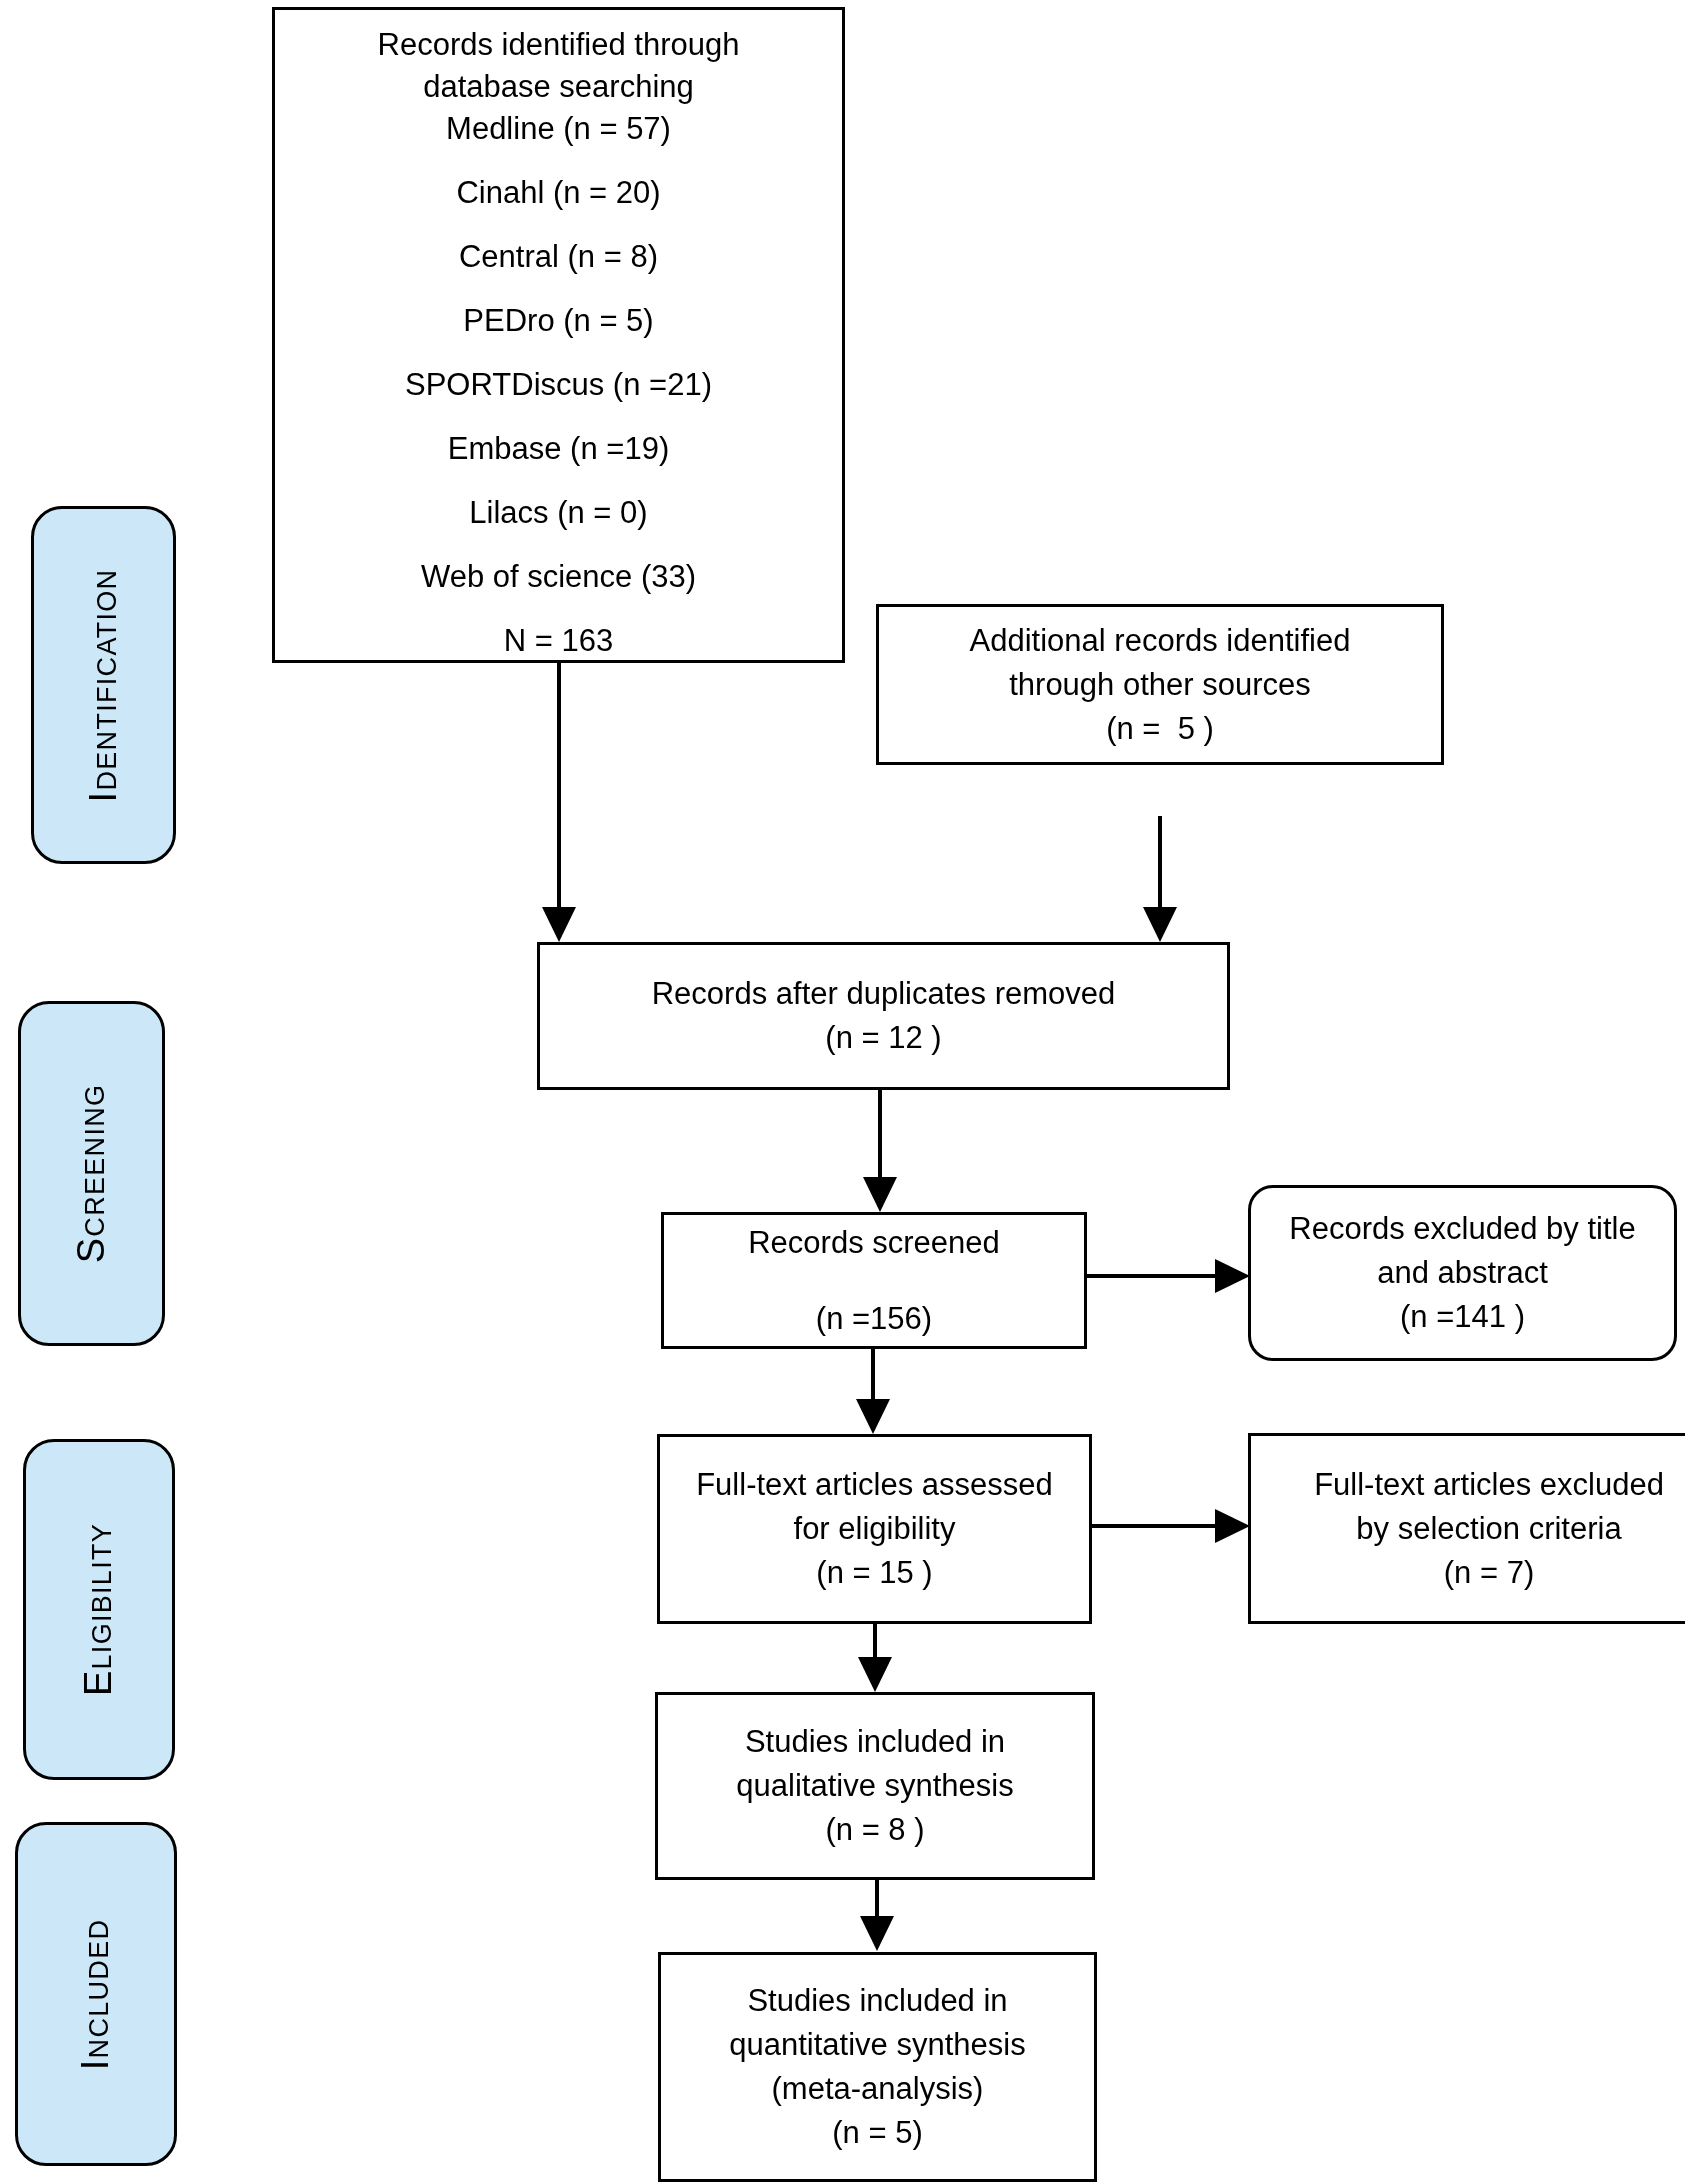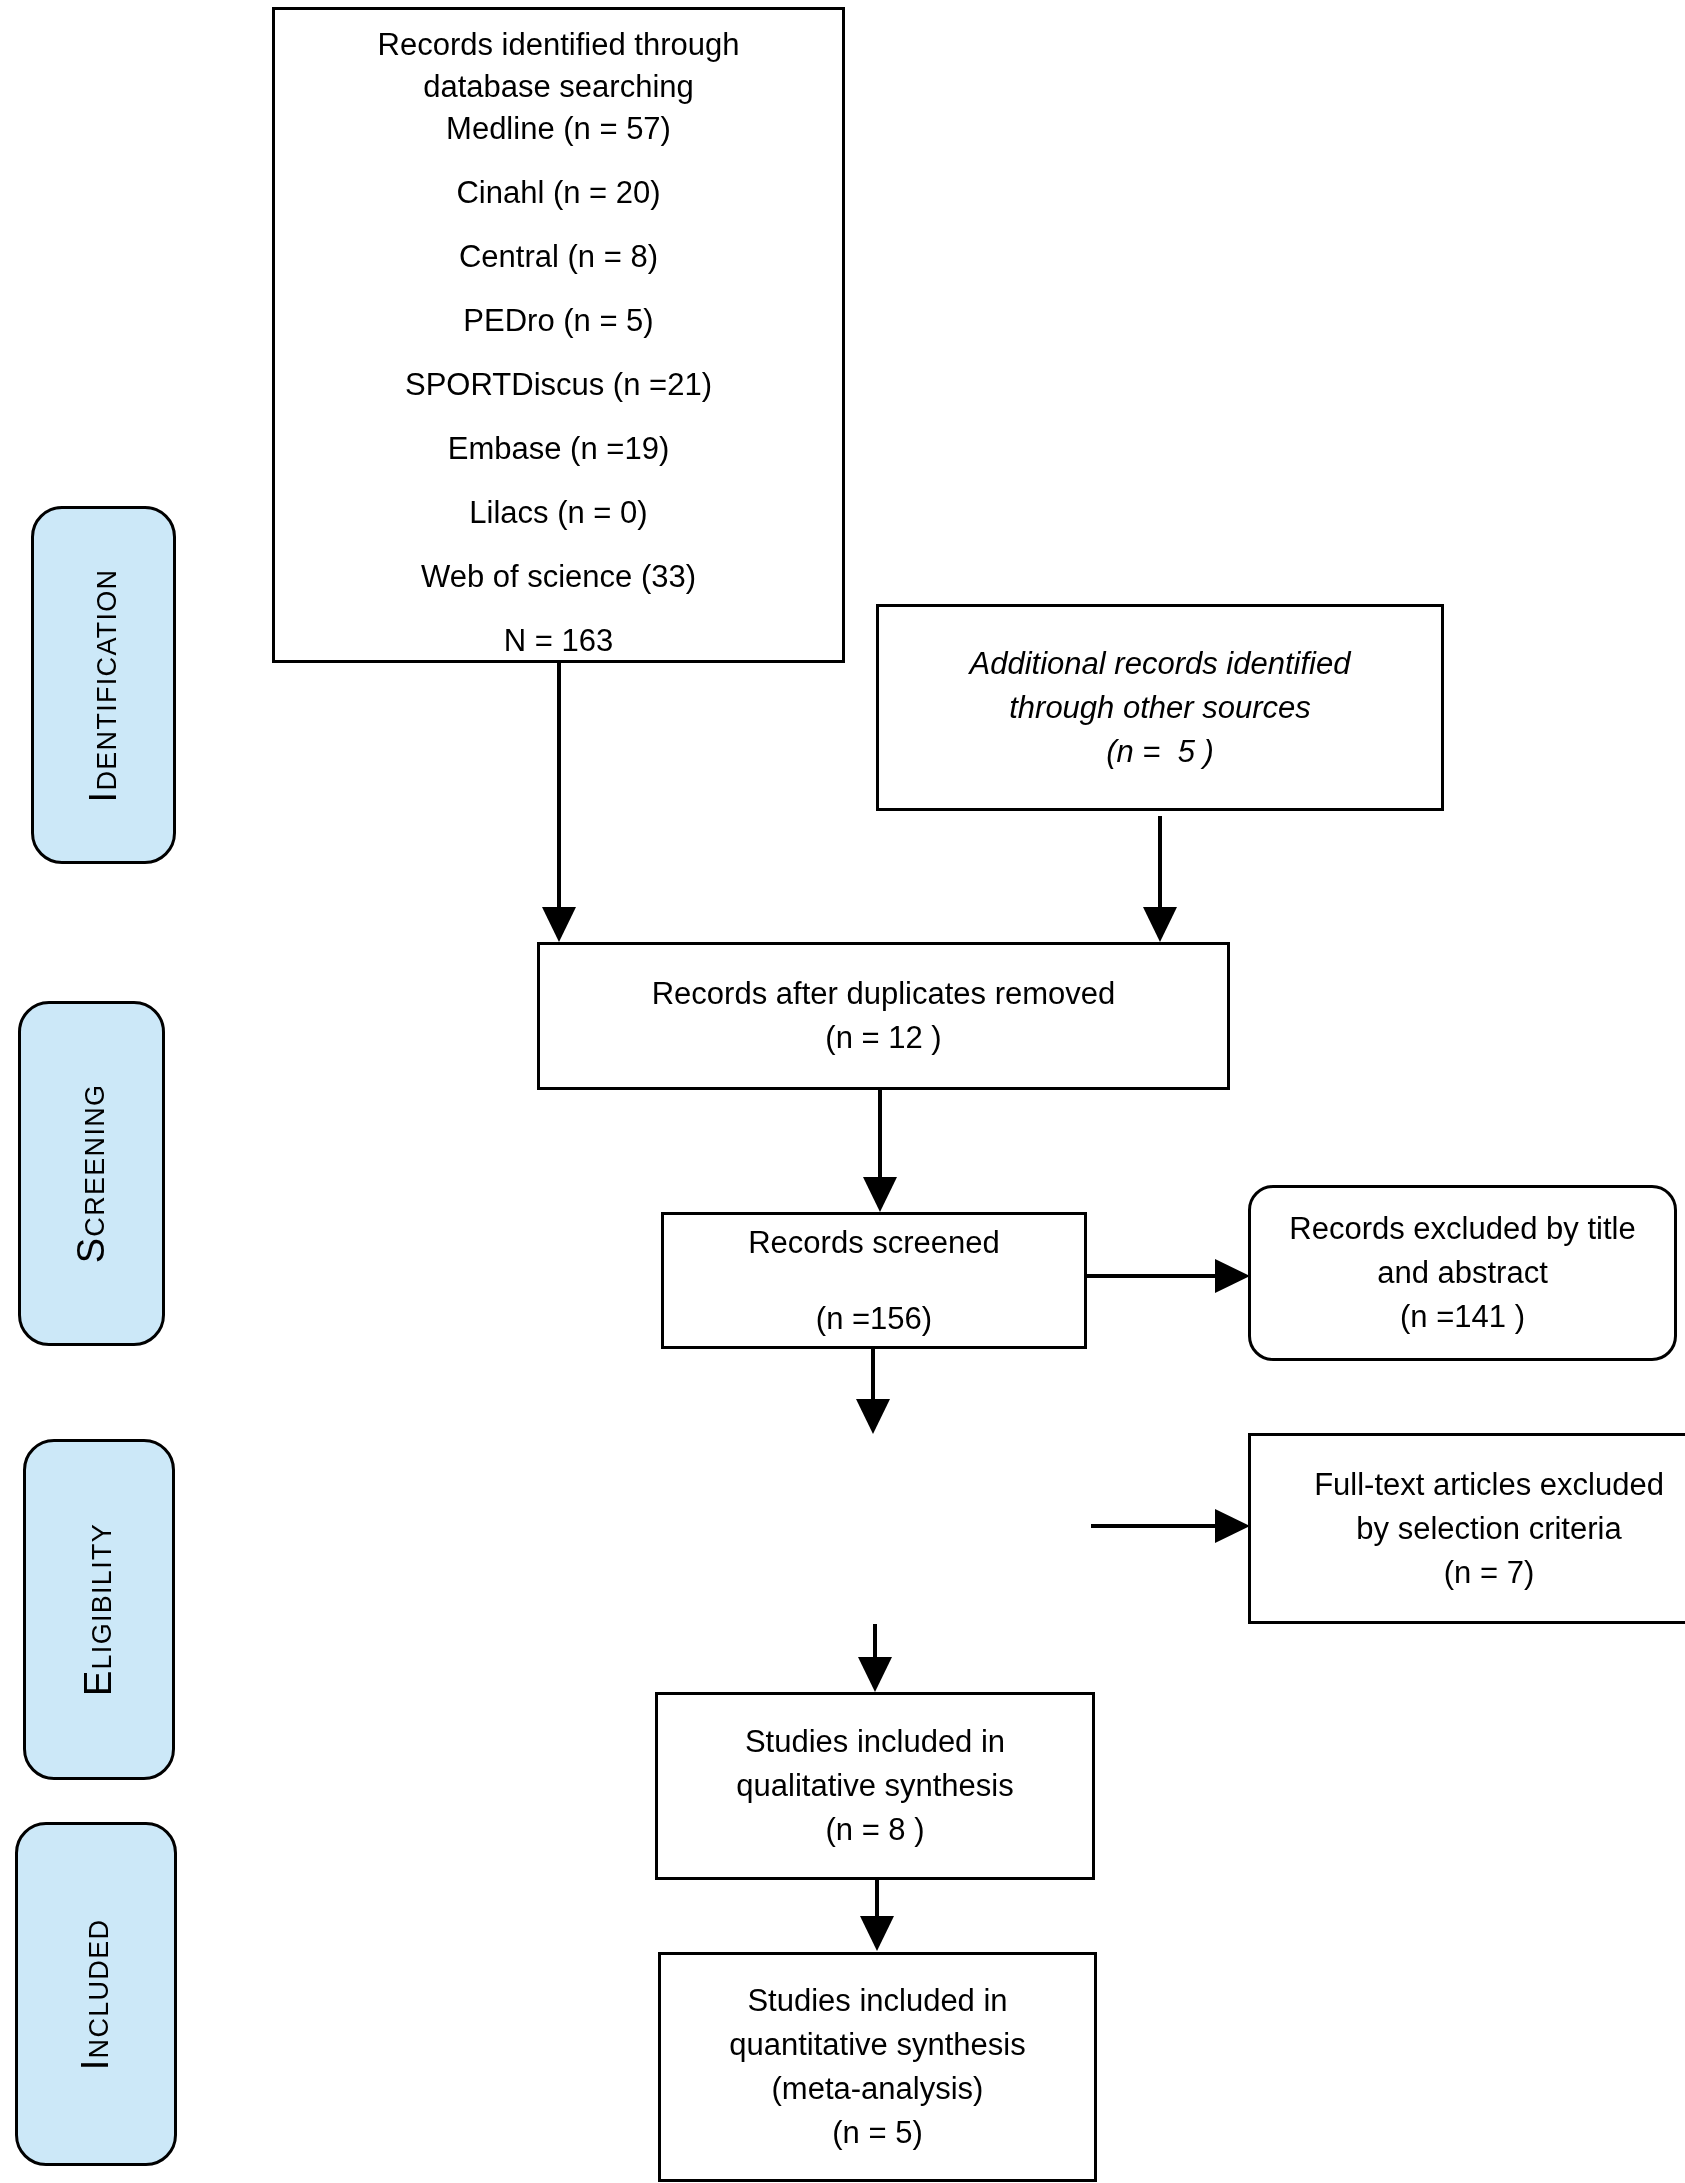--- a/index.html
+++ b/index.html
@@ -87,21 +87,21 @@
     <div class="line gap">Cinahl (n = 20)</div>
     <div class="line gap">Central (n = 8)</div>
     <div class="line gap">PEDro (n = 5)</div>
     <div class="line gap">SPORTDiscus (n =21)</div>
     <div class="line gap">Embase (n =19)</div>
     <div class="line gap">Lilacs (n = 0)</div>
     <div class="line gap">Web of science (33)</div>
     <div class="line gap">N = 163</div>
   </div>
 
-  <div class="fbox" style="left:876px; top:604px; width:568px; height:207px;font-style:italic;">
+  <div class="fbox" style="left:876px; top:604px; width:568px; height:161px;">
     <div class="line">Additional records identified</div>
     <div class="line">through other sources</div>
     <div class="line">(n =  5 )</div>
   </div>
 
   <div class="fbox" style="left:537px; top:942px; width:693px; height:148px;">
     <div class="line">Records after duplicates removed</div>
     <div class="line">(n = 12 )</div>
   </div>
 
@@ -109,20 +109,25 @@
     <div class="line">Records screened</div>
     <div class="line">(n =156)</div>
   </div>
 
   <div class="fbox" style="left:1248px; top:1185px; width:429px; height:176px;border-radius:25px;">
     <div class="line">Records excluded by title</div>
     <div class="line">and abstract</div>
     <div class="line">(n =141 )</div>
   </div>
 
+  <div class="fbox" style="left:657px; top:1434px; width:435px; height:190px;">
+    <div class="line">Full-text articles assessed</div>
+    <div class="line">for eligibility</div>
+    <div class="line">(n = 15 )</div>
+  </div>
 
   <div class="fbox" style="left:1248px; top:1433px; width:482px; height:191px;">
     <div class="line">Full-text articles excluded</div>
     <div class="line">by selection criteria</div>
     <div class="line">(n = 7)</div>
   </div>
 
   <div class="fbox" style="left:655px; top:1692px; width:440px; height:188px;">
     <div class="line">Studies included in</div>
     <div class="line">qualitative synthesis</div>

